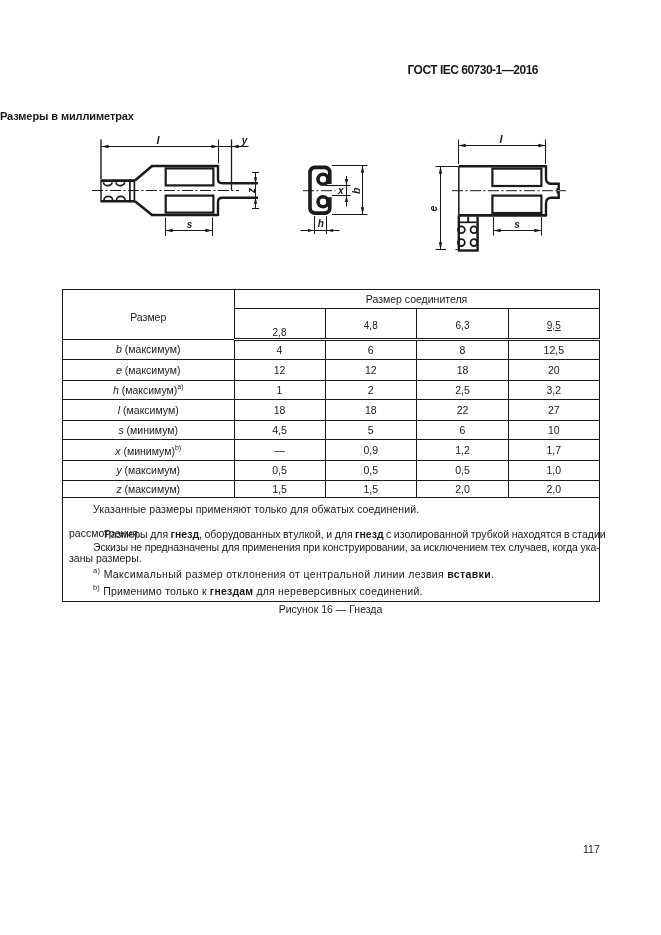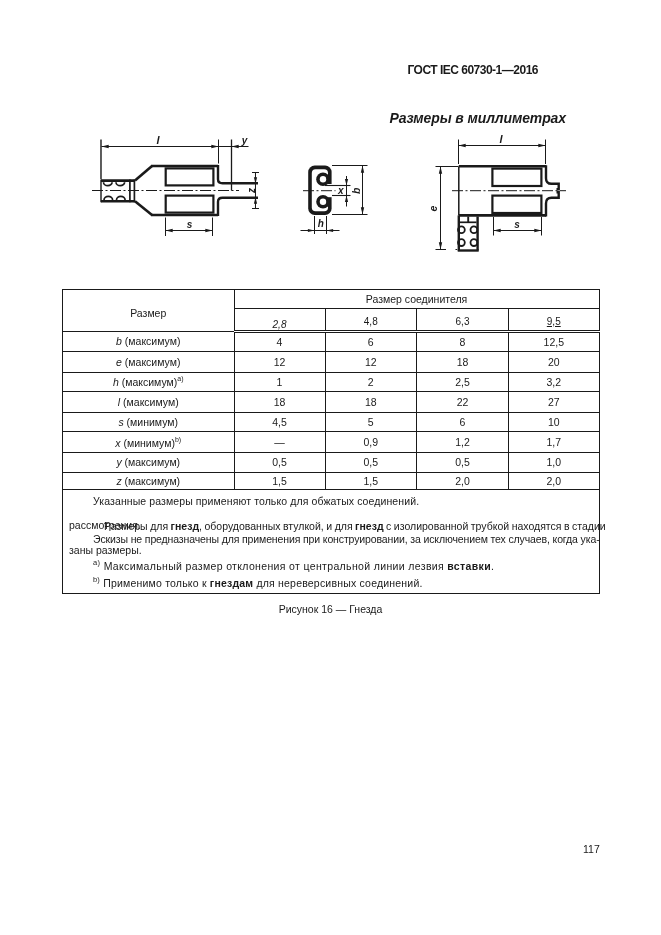--- a/index.html
+++ b/index.html
@@ -9,21 +9,21 @@
   .nl{position:absolute;white-space:nowrap;font-size:10.5px;}
   table{border-collapse:collapse;table-layout:fixed;font-family:"Liberation Sans",sans-serif;}
   td{border:1px solid #1a1a1a;text-align:center;vertical-align:middle;
      font-size:10.5px;color:#1a1a1a;padding:0;}
 </style>
 </head>
 <body>
 
 <div class="abs" style="left:0;top:62.5px;width:538px;text-align:right;font-size:12px;font-weight:bold;letter-spacing:-0.5px;">ГОСТ IEC 60730-1—2016</div>
 
-<div class="abs" style="left:0;top:109.5px;width:566px;text-align:right;font-size:14px;font-weight:bold;font-style:italic;letter-spacing:-0.1px;">Размеры в миллиметрах</div>
+<div class="abs" style="left:0;top:109.5px;width:566px;text-align:left;font-size:11px;font-weight:bold;letter-spacing:-0.1px;">Размеры в миллиметрах</div>
 
 <svg class="abs" style="left:0;top:0;" width="661" height="280" viewBox="0 0 661 280">
   <g fill="none" stroke="#1a1a1a">
 
     <g>
 
       <path d="M92,190.5 H239" stroke-width="1" stroke-dasharray="11 2.5 2 2.5"></path>
 
       <path d="M101,180.6 H134.5" stroke-width="2.6"></path>
       <path d="M101,201.2 H134.5" stroke-width="2.6"></path>
@@ -177,21 +177,21 @@
       <col style="width:90.5px">
   </colgroup>
 
   <tbody>
       <tr style="height:19px;">
     <td rowspan="2" style="font-size:10.5px;padding-top:4px;">Размер</td>
     <td colspan="4" style="font-size:10.5px;">Размер соединителя</td>
   </tr>
 
   <tr style="height:19px;">
-    <td style="border-bottom:3px double #1a1a1a;font-size:10px;padding-top:10px;font-style:italic;">2,8</td>
+    <td style="border-bottom:3px double #1a1a1a;font-size:10px;padding-top:18px;">2,8</td>
     <td style="border-bottom:3px double #1a1a1a;font-size:10px;padding-top:3px;">4,8</td>
     <td style="border-bottom:3px double #1a1a1a;font-size:10px;padding-top:3px;">6,3</td>
     <td style="border-bottom:3px double #1a1a1a;font-size:10px;padding-top:3px;text-decoration:underline;">9,5</td>
   </tr>
 
   <tr style="height:19.5px;">
         <td><i>b</i> (максимум)</td>
         <td>4</td>
         <td>6</td>
         <td>8</td>

